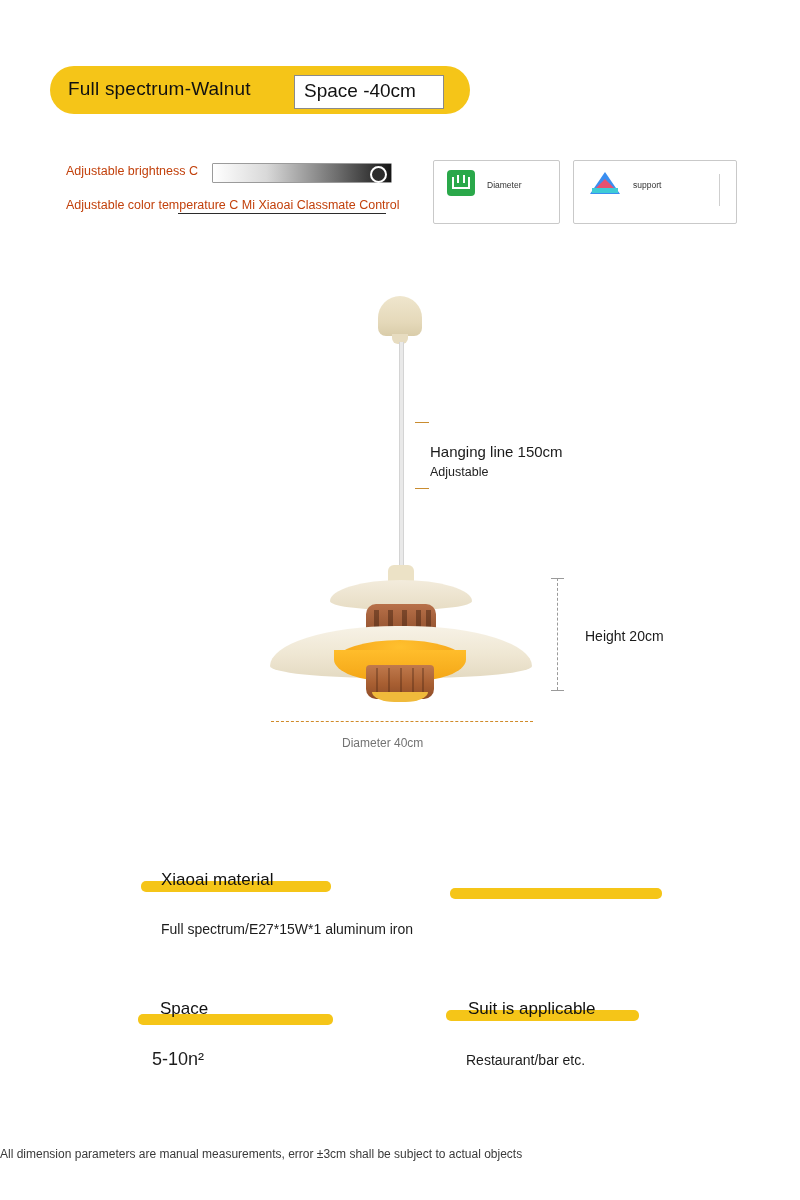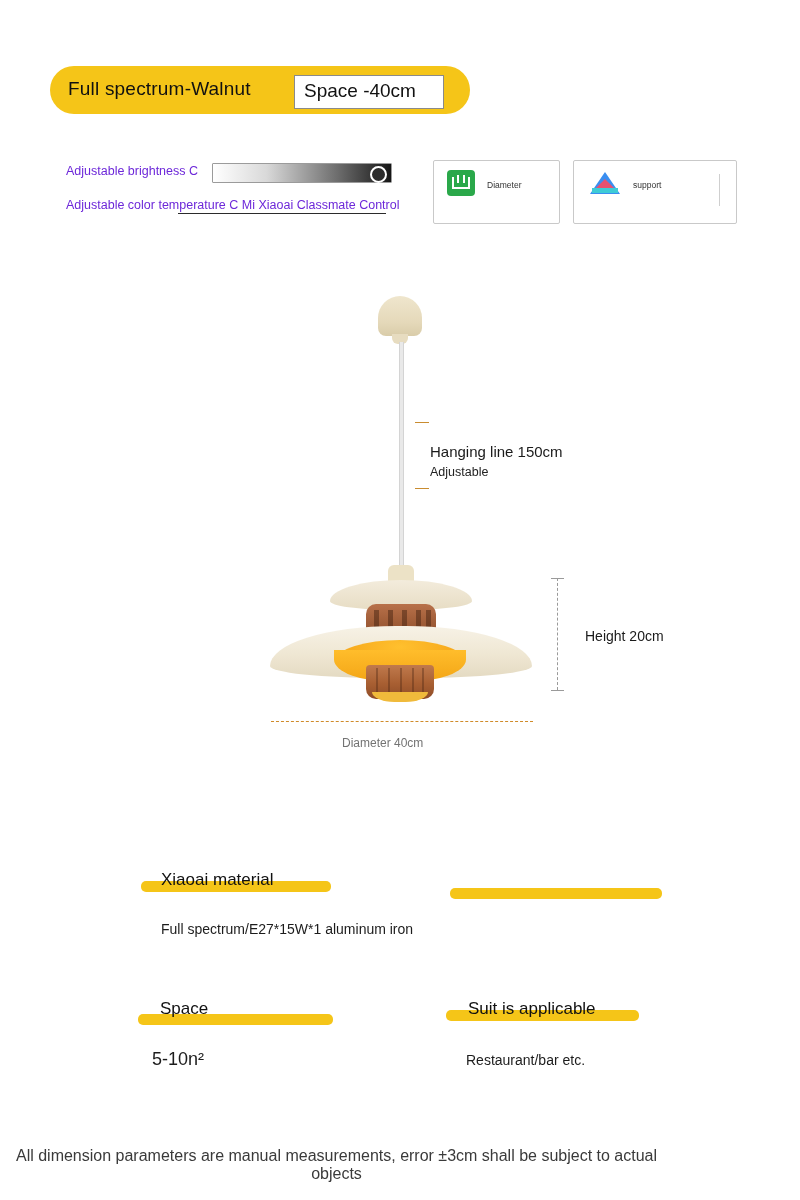--- a/index.html
+++ b/index.html
@@ -50,21 +50,21 @@
     top: 80px;
     font-size: 19px;
     color: #111;
     white-space: nowrap;
   }
 
   
   .feat-row {
     position: absolute;
     font-size: 12.5px;
-    color: #6d28d9;
+    color: #c2410c;
     white-space: nowrap;
   }
   .feat-brightness { left: 66px; top: 164px; }
   .feat-temp { left: 66px; top: 198px; }
 
   .slider {
     position: absolute;
     left: 212px;
     top: 163px;
     width: 178px;
@@ -388,22 +388,22 @@
   }
   .sec-body.material { left: 161px; top: 921px; }
   .sec-body.space { left: 152px; top: 1049px; font-size: 18px; }
   .sec-body.suit { left: 466px; top: 1052px; }
 
   .footnote {
     position: absolute;
     left: 0;
     top: 1147px;
     width: 673px;
-    text-align: center;
-    font-size: 16px;
+    text-align: left;
+    font-size: 12px;
     color: #3a3a3a;
   }
 </style>
 </head>
 <body>
 
 <div class="title-banner"></div>
 <div class="title-text">Full spectrum-Walnut</div>
 <div class="title-box"></div>
 <div class="title-box-text">Space -40cm</div>

